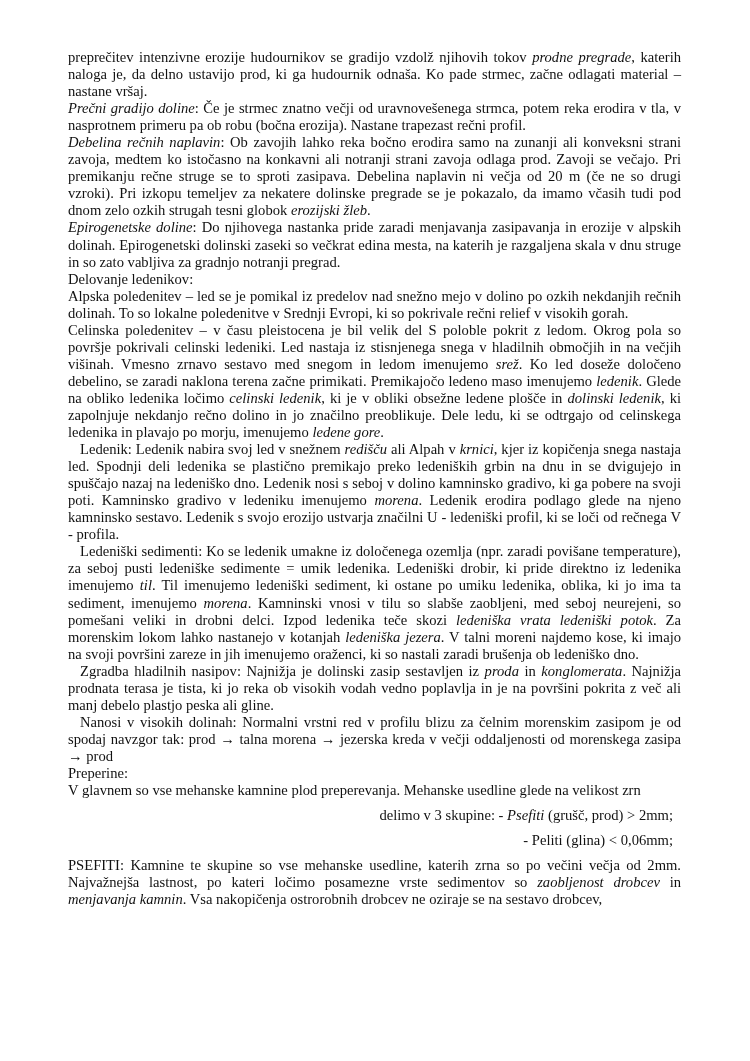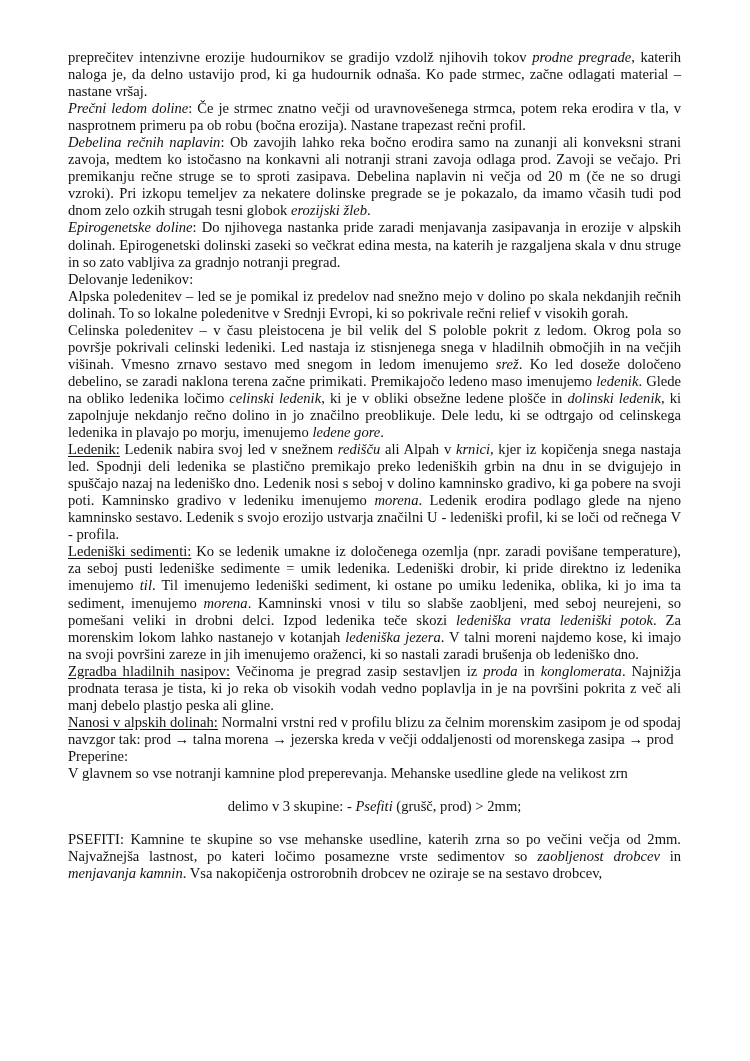--- a/index.html
+++ b/index.html
@@ -12,38 +12,39 @@
       padding: 49px 69px 0 68px;
       font-family: "Liberation Serif", serif;
       font-size: 14.6px;
       line-height: 17.05px;
       color: #111111;
       border-radius: 13px;
     }
     .para { margin: 0; text-align: justify; text-align-last: left; }
     .para.heading { font-weight: normal; }
     .seg-i { font-style: italic; }
-    .seg-u { text-decoration: underline; text-underline-offset: 2px; }
-    .list-line { margin: 16px; padding-left: 124px; text-align: center; }
+    .seg-u { text-underline-offset: 2px; margin-left: 12px; }
+    .list-line { margin: 8px; padding-left: 124px; text-align: right; }
     .list-line.first { padding-left: 0; }
   </style>
 </head>
 <body>
 
 <div class="page">
   <div id="doc-body">
       <p class="para"><span>preprečitev intenzivne erozije hudournikov se gradijo vzdolž njihovih tokov </span><span class="seg-i">prodne pregrade</span><span>, katerih naloga je, da delno ustavijo prod, ki ga hudournik odnaša. Ko pade strmec, začne odlagati material – nastane vršaj.</span></p>
-      <p class="para"><span class="seg-i">Prečni ledom doline</span><span>: Če je strmec znatno večji od uravnovešenega strmca, potem reka erodira v tla, v nasprotnem primeru pa ob robu (bočna erozija). Nastane trapezast rečni profil.</span></p>
+      <p class="para"><span class="seg-i">Prečni gradijo doline</span><span>: Če je strmec znatno večji od uravnovešenega strmca, potem reka erodira v tla, v nasprotnem primeru pa ob robu (bočna erozija). Nastane trapezast rečni profil.</span></p>
       <p class="para"><span class="seg-i">Debelina rečnih naplavin</span><span>: Ob zavojih lahko reka bočno erodira samo na zunanji ali konveksni strani zavoja, medtem ko istočasno na konkavni ali notranji strani zavoja odlaga prod. Zavoji se večajo. Pri premikanju rečne struge se to sproti zasipava. Debelina naplavin ni večja od 20 m (če ne so drugi vzroki). Pri izkopu temeljev za nekatere dolinske pregrade se je pokazalo, da imamo včasih tudi pod dnom zelo ozkih strugah  tesni globok </span><span class="seg-i">erozijski žleb</span><span>.</span></p>
       <p class="para"><span class="seg-i">Epirogenetske doline</span><span>: Do njihovega nastanka pride zaradi menjavanja zasipavanja in erozije v alpskih dolinah. Epirogenetski dolinski zaseki so večkrat edina mesta, na katerih je razgaljena skala v dnu struge in so zato vabljiva za gradnjo notranji pregrad.</span></p>
       <p class="para heading"><span>Delovanje ledenikov:</span></p>
-      <p class="para"><span>Alpska poledenitev – led se je pomikal iz predelov nad snežno mejo v dolino po skala nekdanjih rečnih dolinah. To so lokalne poledenitve v Srednji Evropi, ki so pokrivale rečni relief v visokih gorah.</span></p>
+      <p class="para"><span>Alpska poledenitev – led se je pomikal iz predelov nad snežno mejo v dolino po ozkih nekdanjih rečnih dolinah. To so lokalne poledenitve v Srednji Evropi, ki so pokrivale rečni relief v visokih gorah.</span></p>
       <p class="para"><span>Celinska poledenitev – v času pleistocena je bil velik del S poloble pokrit z ledom. Okrog pola so površje pokrivali celinski ledeniki. Led nastaja iz stisnjenega snega v hladilnih območjih in na večjih višinah. Vmesno zrnavo sestavo med snegom in ledom imenujemo </span><span class="seg-i">srež</span><span>. Ko led doseže določeno debelino, se zaradi naklona terena začne primikati. Premikajočo ledeno maso imenujemo </span><span class="seg-i">ledenik</span><span>. Glede na obliko ledenika ločimo </span><span class="seg-i">celinski ledenik</span><span>, ki je v obliki obsežne ledene plošče in </span><span class="seg-i">dolinski ledenik</span><span>, ki zapolnjuje nekdanjo rečno dolino in jo značilno preoblikuje. Dele ledu, ki se odtrgajo od celinskega ledenika in plavajo po morju, imenujemo </span><span class="seg-i">ledene gore</span><span>.</span></p>
       <p class="para"><span class="seg-u">Ledenik:</span><span> Ledenik nabira svoj led v snežnem </span><span class="seg-i">redišču</span><span> ali Alpah v </span><span class="seg-i">krnici</span><span>, kjer iz kopičenja snega nastaja led. Spodnji deli ledenika se plastično premikajo preko ledeniških grbin na dnu in se dvigujejo  in spuščajo nazaj na ledeniško dno. Ledenik nosi s seboj v dolino kamninsko gradivo, ki ga pobere na svoji poti. Kamninsko gradivo v ledeniku imenujemo </span><span class="seg-i">morena</span><span>. Ledenik erodira podlago glede na njeno kamninsko sestavo. Ledenik s svojo erozijo ustvarja značilni U - ledeniški profil, ki se loči od rečnega V - profila.</span></p>
       <p class="para"><span class="seg-u">Ledeniški sedimenti:</span><span> Ko se ledenik umakne iz določenega ozemlja (npr. zaradi povišane temperature), za seboj pusti ledeniške sedimente = umik ledenika. Ledeniški drobir, ki pride direktno iz ledenika imenujemo </span><span class="seg-i">til</span><span>. Til imenujemo ledeniški sediment, ki ostane po umiku ledenika, oblika, ki jo ima ta sediment, imenujemo </span><span class="seg-i">morena</span><span>. Kamninski vnosi v tilu so slabše zaobljeni, med seboj neurejeni, so pomešani veliki in drobni delci. Izpod ledenika teče skozi </span><span class="seg-i">ledeniška vrata ledeniški potok</span><span>. Za morenskim lokom lahko nastanejo v kotanjah </span><span class="seg-i">ledeniška jezera</span><span>. V talni moreni najdemo kose, ki imajo na svoji površini zareze in jih imenujemo oraženci, ki so nastali zaradi brušenja ob ledeniško dno.</span></p>
-      <p class="para"><span class="seg-u">Zgradba hladilnih nasipov:</span><span> Večinoma je pregrad zasip sestavljen iz </span><span class="seg-i">proda</span><span> in </span><span class="seg-i">konglomerata</span><span>. Najnižja prodnata terasa je tista, ki jo reka ob visokih vodah vedno poplavlja in je na površini pokrita z več ali manj debelo plastjo peska ali gline.</span></p>
-      <p class="para"><span class="seg-u">Nanosi v alpskih dolinah:</span><span> Normalni vrstni red v profilu blizu za čelnim morenskim zasipom je od spodaj navzgor tak: prod → talna morena → jezerska kreda v večji oddaljenosti od morenskega zasipa → prod</span></p>
+      <p class="para"><span class="seg-u">Zgradba hladilnih nasipov:</span><span> Najnižja je dolinski zasip sestavljen iz </span><span class="seg-i">proda</span><span> in </span><span class="seg-i">konglomerata</span><span>. Najnižja prodnata terasa je tista, ki jo reka ob visokih vodah vedno poplavlja in je na površini pokrita z več ali manj debelo plastjo peska ali gline.</span></p>
+      <p class="para"><span class="seg-u">Nanosi v visokih dolinah:</span><span> Normalni vrstni red v profilu blizu za čelnim morenskim zasipom je od spodaj navzgor tak: prod → talna morena → jezerska kreda v večji oddaljenosti od morenskega zasipa → prod</span></p>
       <p class="para heading"><span>Preperine:</span></p>
-      <p class="para"><span>V glavnem so vse notranji kamnine plod preperevanja. Mehanske usedline glede na velikost zrn</span></p>
+      <p class="para"><span>V glavnem so vse mehanske kamnine plod preperevanja. Mehanske usedline glede na velikost zrn</span></p>
       <p class="list-line first"><span>delimo v 3 skupine: - </span><span class="seg-i">Psefiti</span><span> (grušč, prod) &gt; 2mm;</span></p>
+      <p class="list-line"><span>- Peliti (glina) &lt; 0,06mm;</span></p>
       <p class="para"><span>PSEFITI: Kamnine te skupine so vse mehanske usedline, katerih zrna so po večini večja od 2mm. Najvažnejša lastnost, po kateri ločimo posamezne vrste sedimentov so </span><span class="seg-i">zaobljenost drobcev</span><span> in </span><span class="seg-i">menjavanja kamnin</span><span>. Vsa nakopičenja ostrorobnih drobcev ne oziraje se na sestavo drobcev,</span></p>
     </div>
 </div>
 
 </body></html>

